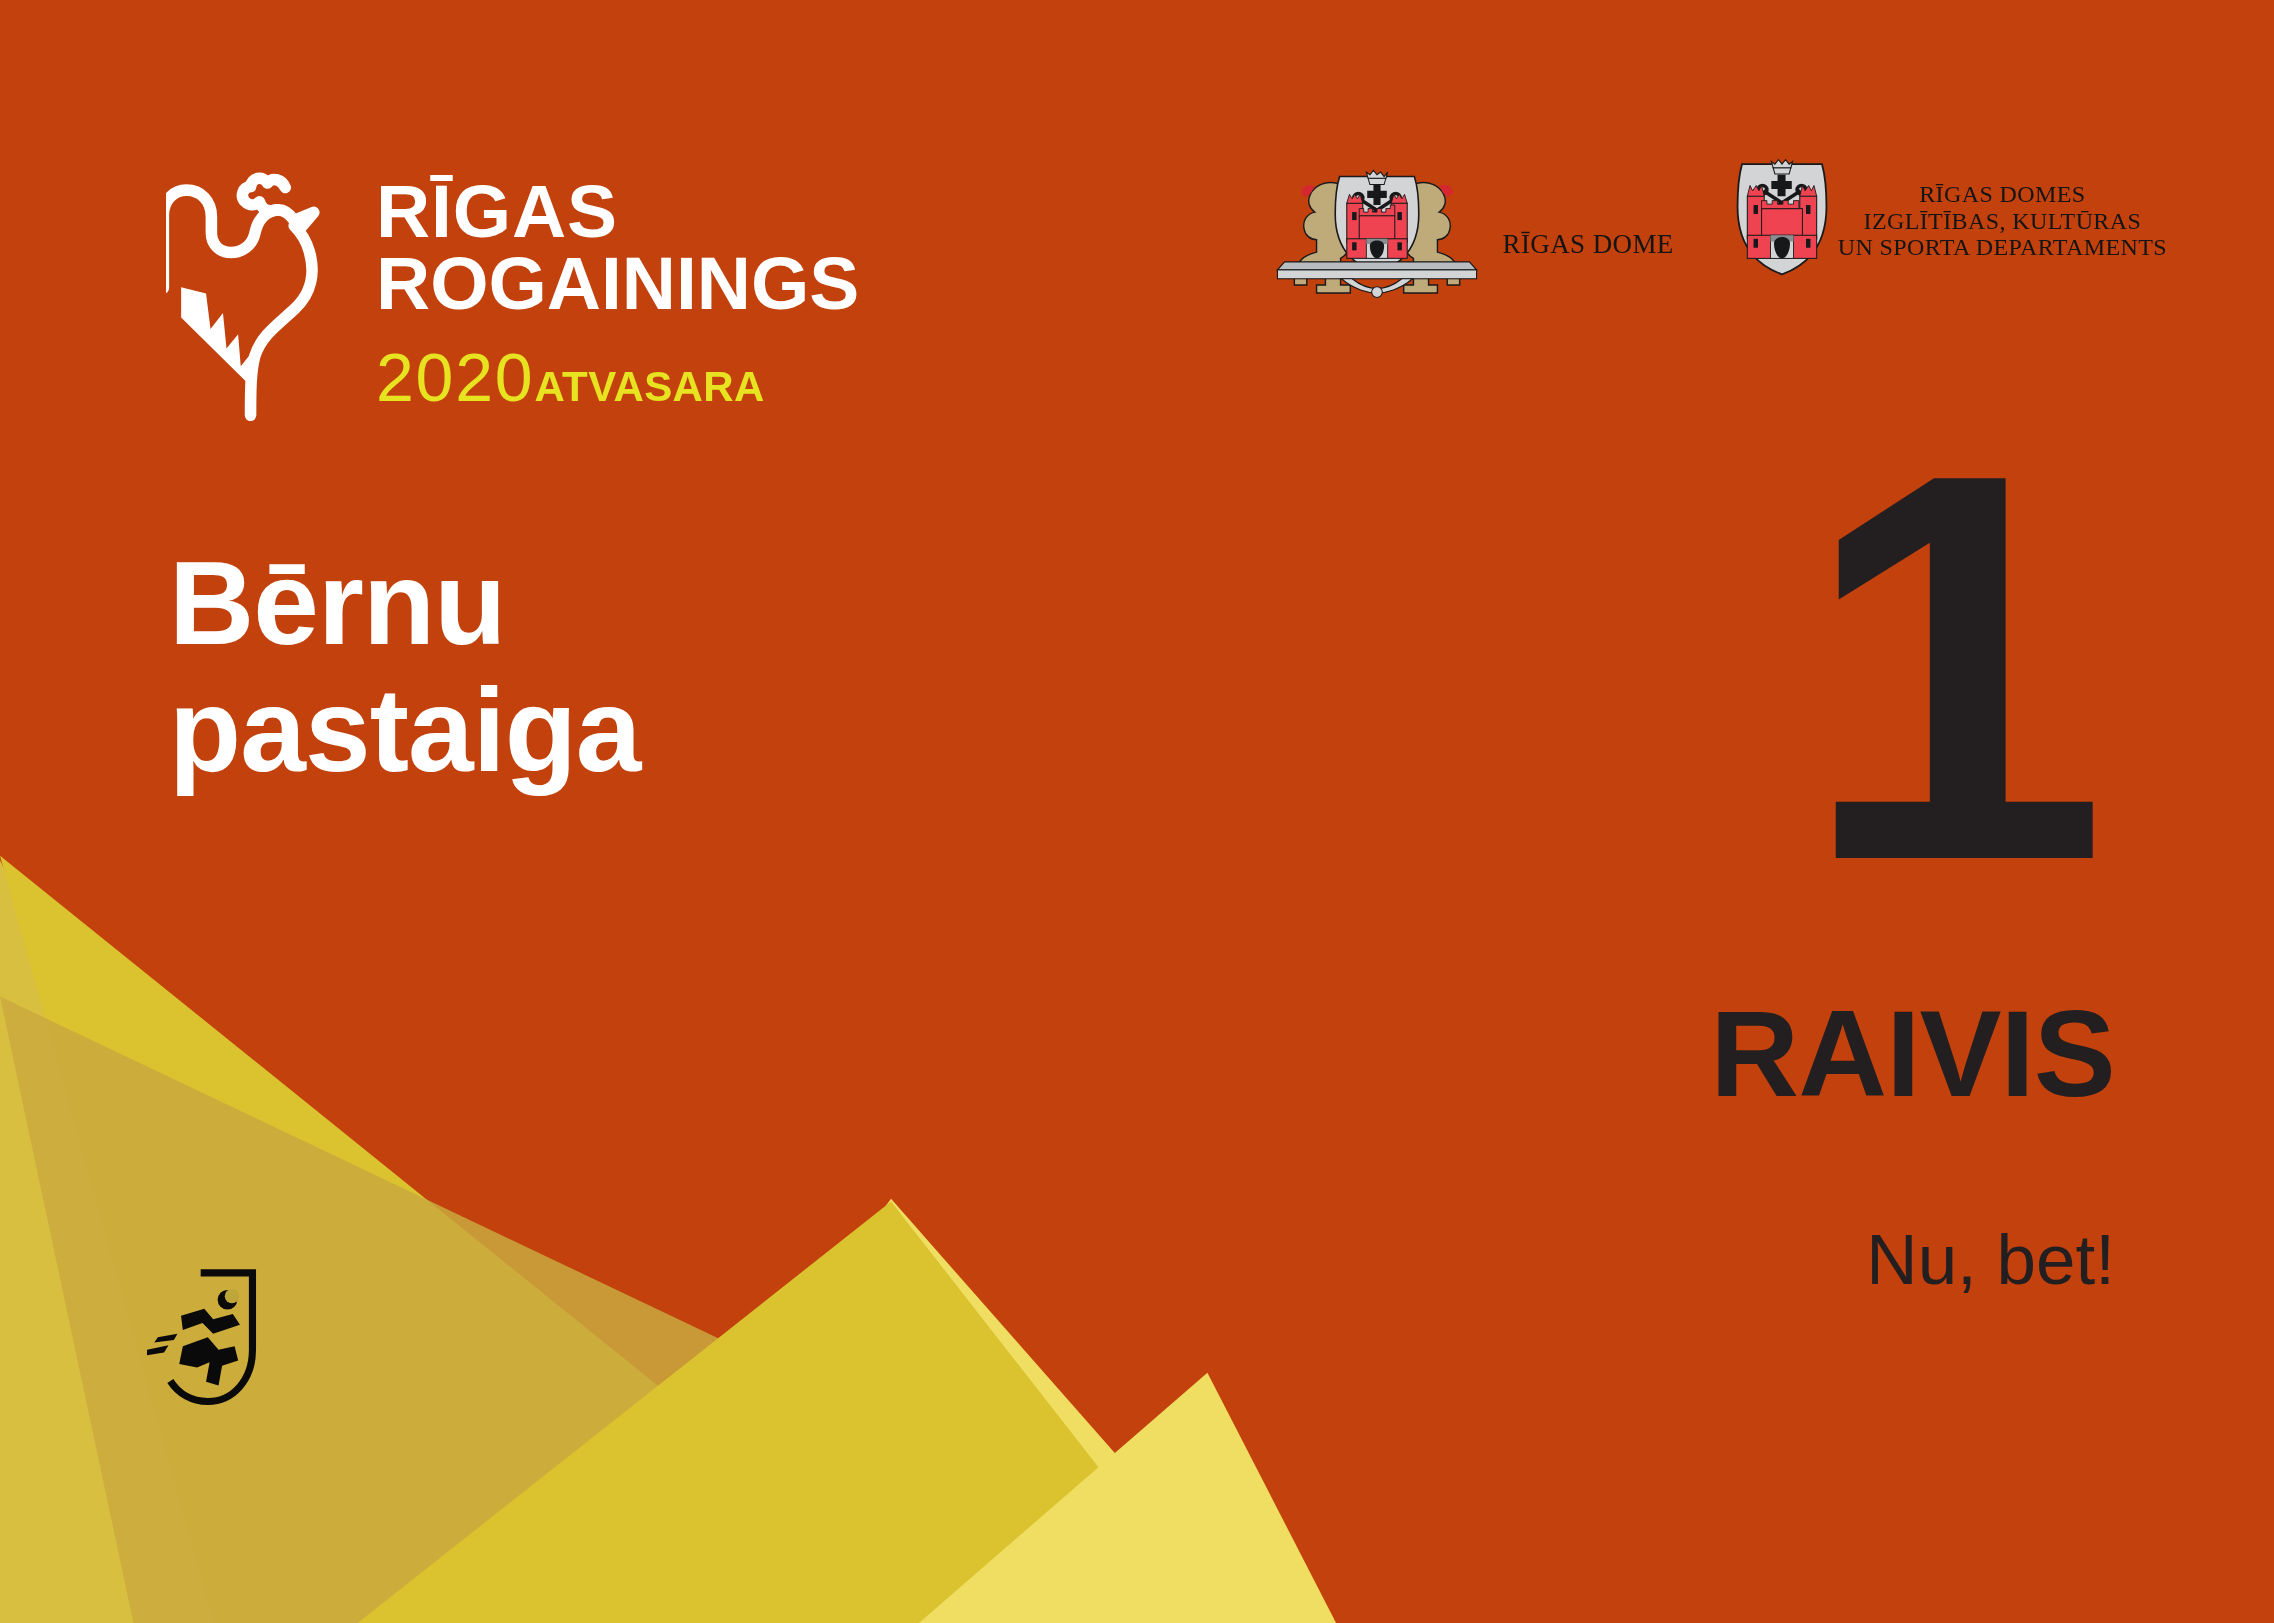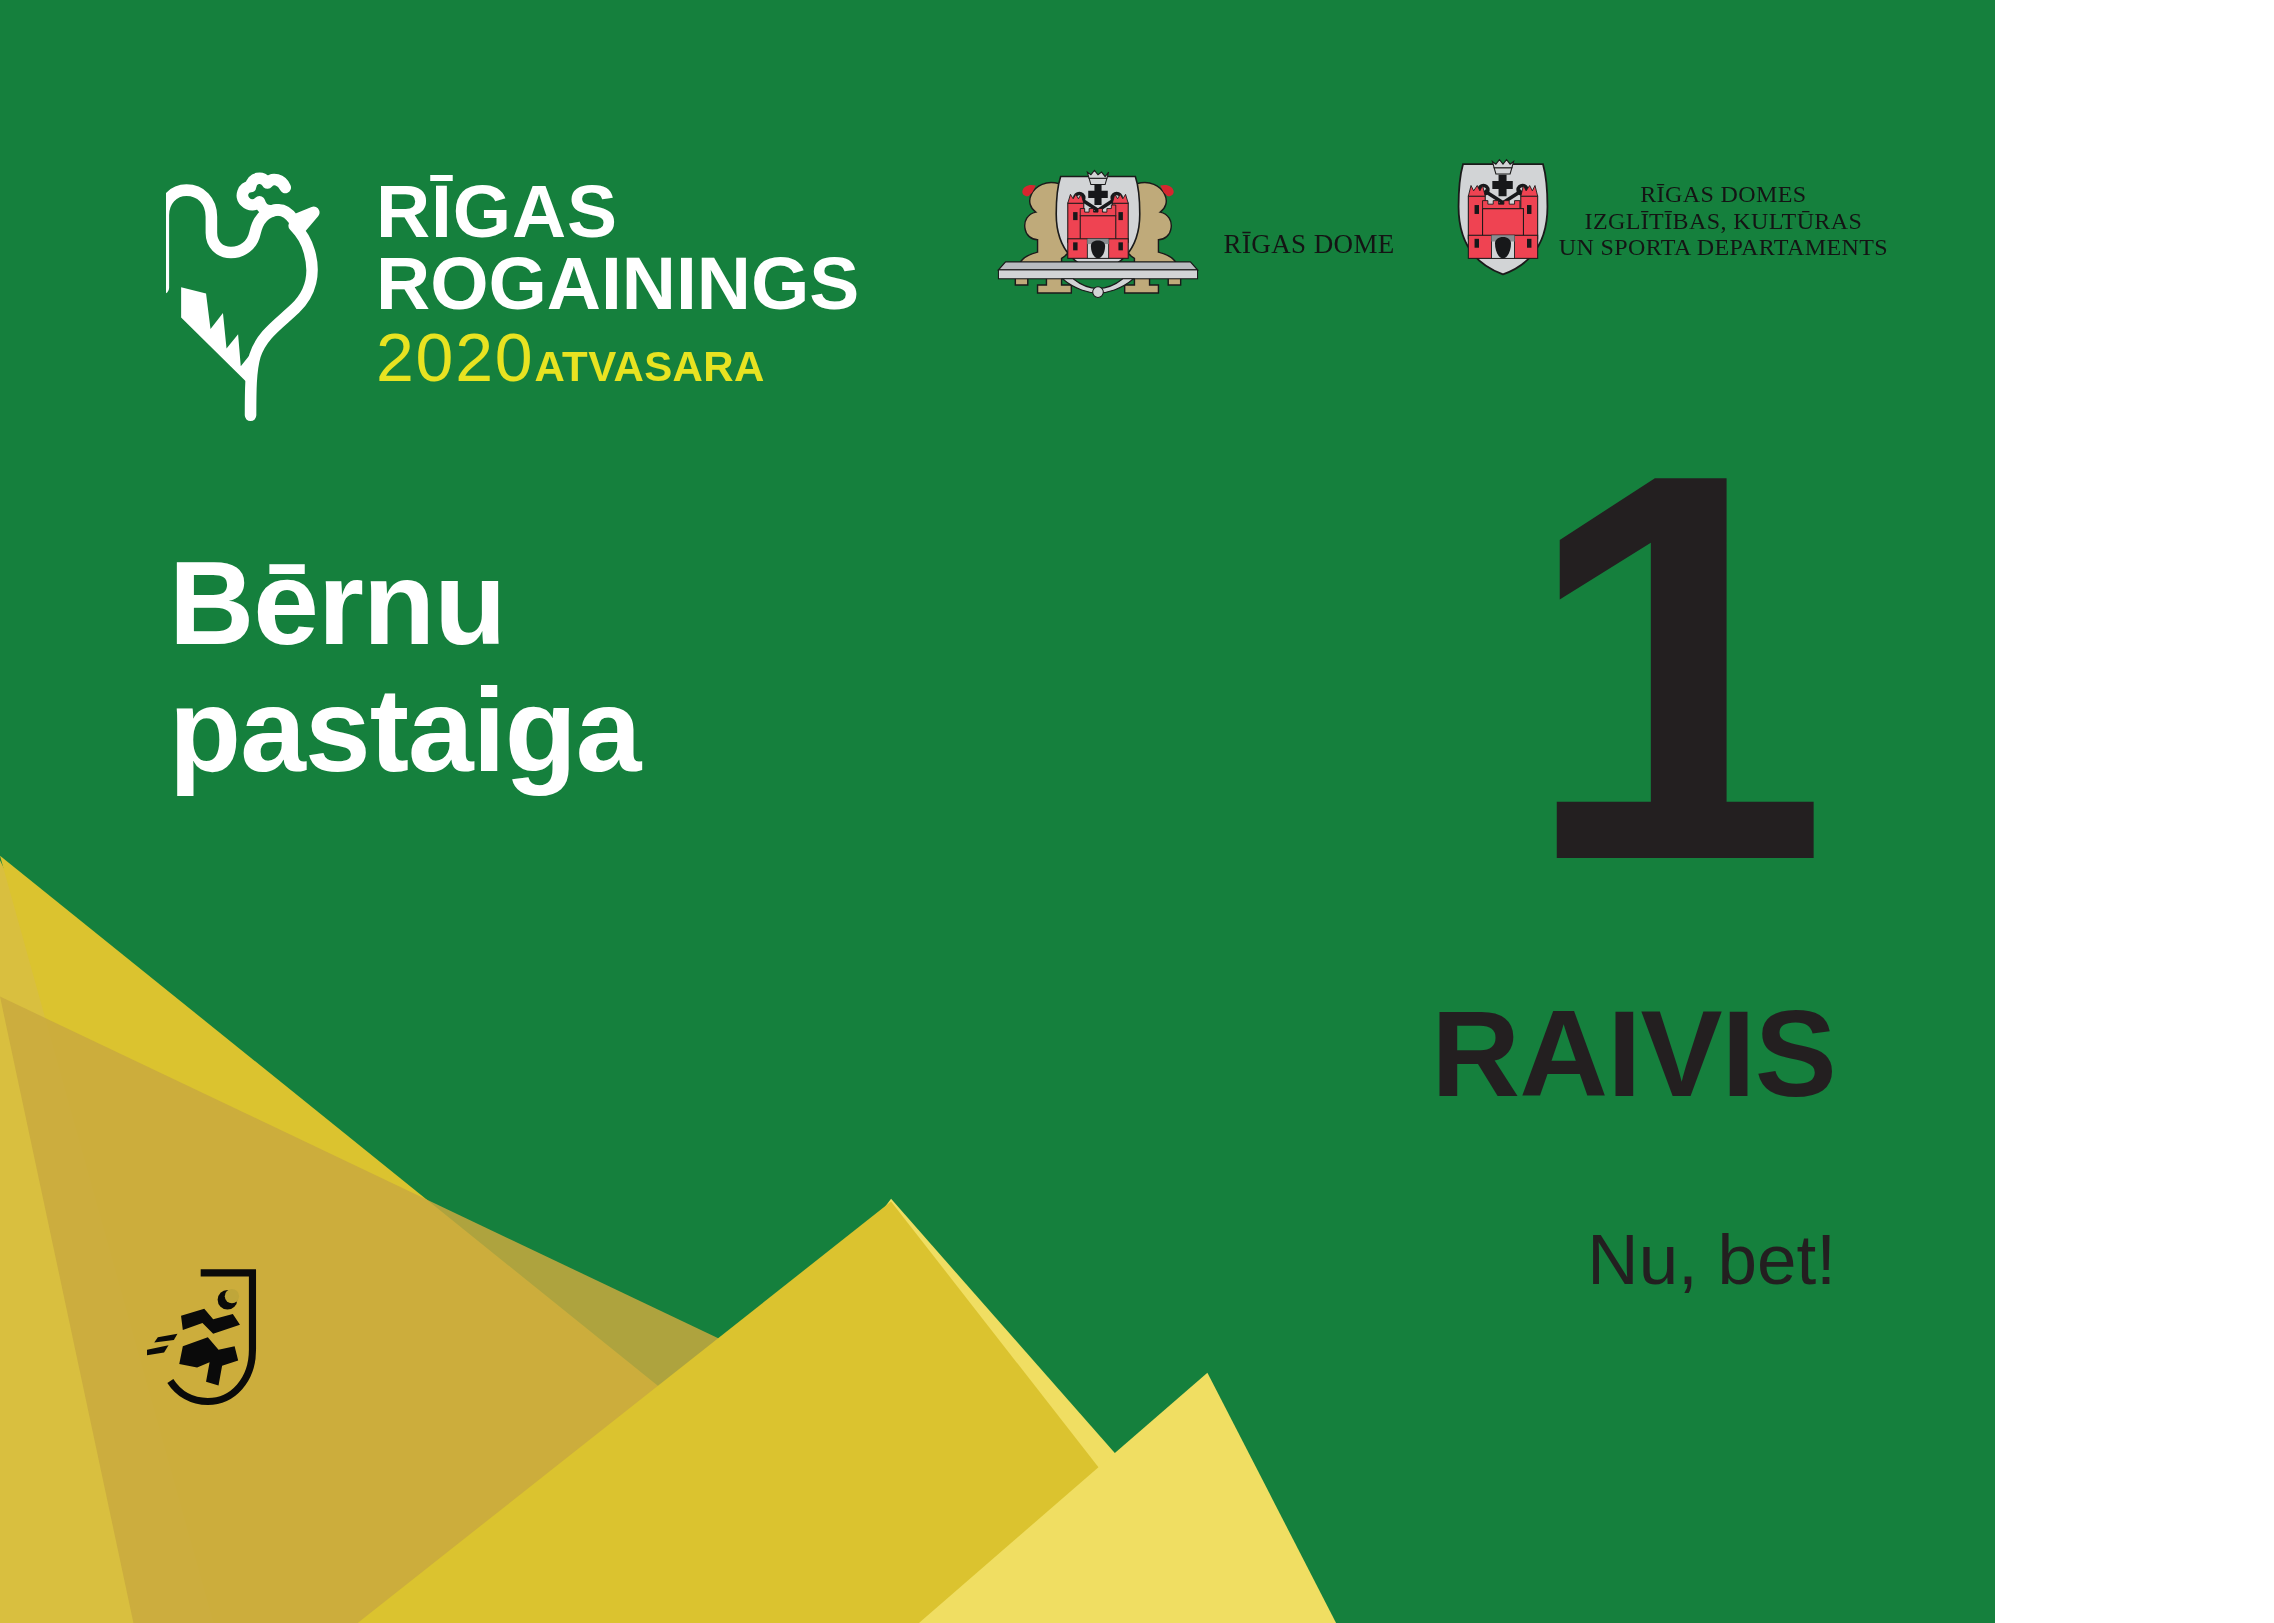--- a/index.html
+++ b/index.html
@@ -7,23 +7,23 @@
     margin: 0;
     padding: 0;
     background: #ffffff;
   }
   body {
     font-family: "Liberation Sans", sans-serif;
   }
 
   .bib {
     position: relative;
-    width: 1995px;
+    width: 2274px;
     height: 1624px;
-    background: #15803d;
+    background: #c2410c;
     overflow: hidden;
   }
 
   
   .deco {
     position: absolute;
     left: 0;
     top: 0;
     width: 2274px;
     height: 1624px;
@@ -55,21 +55,21 @@
     line-height: 0.96;
     font-weight: 700;
     letter-spacing: 0.9px;
     white-space: nowrap;
     font-family: "Liberation Sans", sans-serif;
   }
   .event-line2 { letter-spacing: 0px; }
   .event-year-row {
     display: flex;
     align-items: baseline;
-    margin-top: 4px;
+    margin-top: 24px;
   }
   .event-year {
     color: #E8E321;
     font-size: 68px;
     font-weight: 500;
     line-height: 1;
     letter-spacing: 1.8px;
     font-family: "Liberation Sans", sans-serif;
   }
   .event-season {

